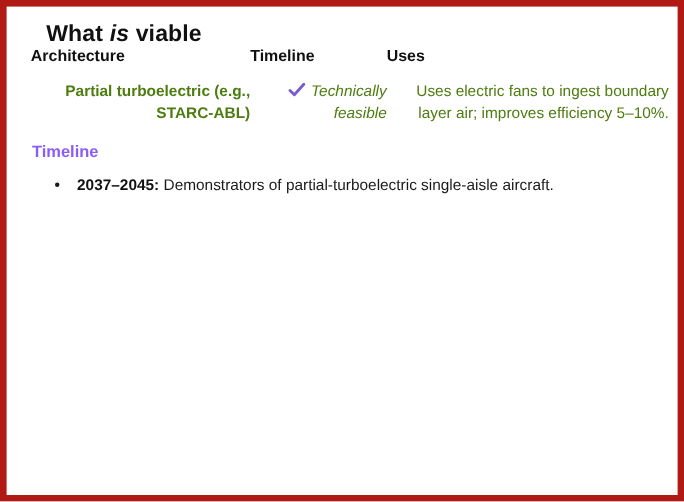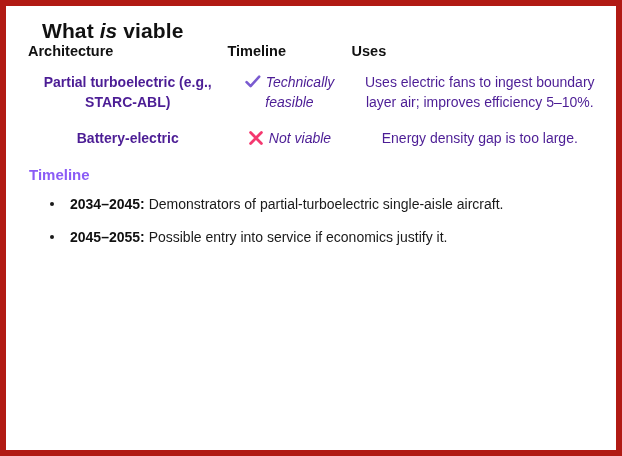--- a/index.html
+++ b/index.html
@@ -38,24 +38,24 @@
   }
   table.matrix th {
     text-align: left;
     vertical-align: top;
     font-size: 14.5px;
     font-weight: bold;
     color: #111111;
     padding: 0 0 14px 0;
   }
   table.matrix td {
-    text-align: center;
+    text-align: right;
     vertical-align: top;
     font-size: 14px;
-    color: #4c1d95;
+    color: #4d7c0f;
     padding: 0 0 16px 0;
     line-height: 1.42;
   }
   .col-arch  { width: 196px; }
   .col-via   { width: 122px; }
   .col-notes { width: 252px; }
 
   td.arch {
     font-weight: bold;
     color: #111111;
@@ -139,38 +139,27 @@
 
       <tr>
         <td class="arch">Partial turboelectric (e.g., STARC-ABL)</td>
         <td class="via"><span class="vi-icon"><svg width="16" height="14" viewBox="0 0 16 14">
                 <path d="M1.6 7.2 L5.6 11.2 L14.2 1.6" fill="none" stroke="#7a5bd0" stroke-width="2.6" stroke-linecap="round" stroke-linejoin="round"></path>
               </svg></span><span>Technically feasible</span></td>
         <td class="notes">Uses electric fans to ingest boundary layer air; improves efficiency 5–10%.</td>
       </tr>
 
 
-      <tr>
-        <td class="arch">Battery-electric</td>
-        <td class="via"><span class="vi-icon"><svg width="16" height="14" viewBox="0 0 16 14">
-                <path d="M2.6 1.6 L13.4 12.4 M13.4 1.6 L2.6 12.4" fill="none" stroke="#f4386f" stroke-width="2.8" stroke-linecap="round"></path>
-              </svg></span><span>Not viable</span></td>
-        <td class="notes">Energy density gap is too large.</td>
-      </tr>
 
 
     </tbody>
   </table>
 
   <div class="tl-head">Timeline</div>
 
   <ul class="timeline">
     <li>
       <span class="dot"></span>
-      <b>2034–2045:</b><span> Demonstrators of partial-turboelectric single-aisle aircraft.</span>
-    </li>
-    <li>
-      <span class="dot"></span>
-      <b>2045–2055:</b><span> Possible entry into service if economics justify it.</span>
+      <b>2037–2045:</b><span> Demonstrators of partial-turboelectric single-aisle aircraft.</span>
     </li>
   </ul>
 
 </div>
 
 </body></html>

